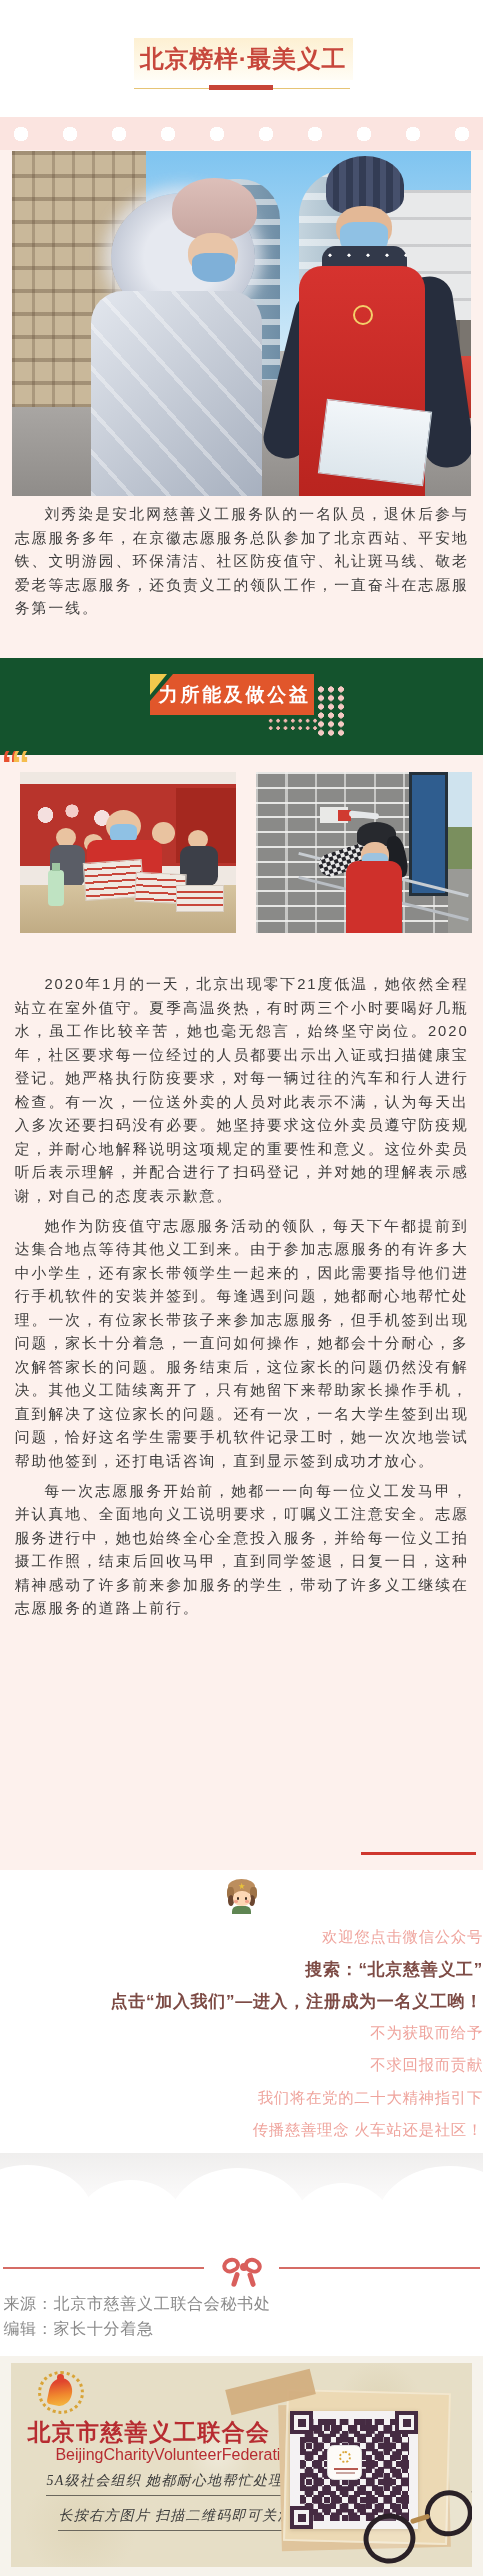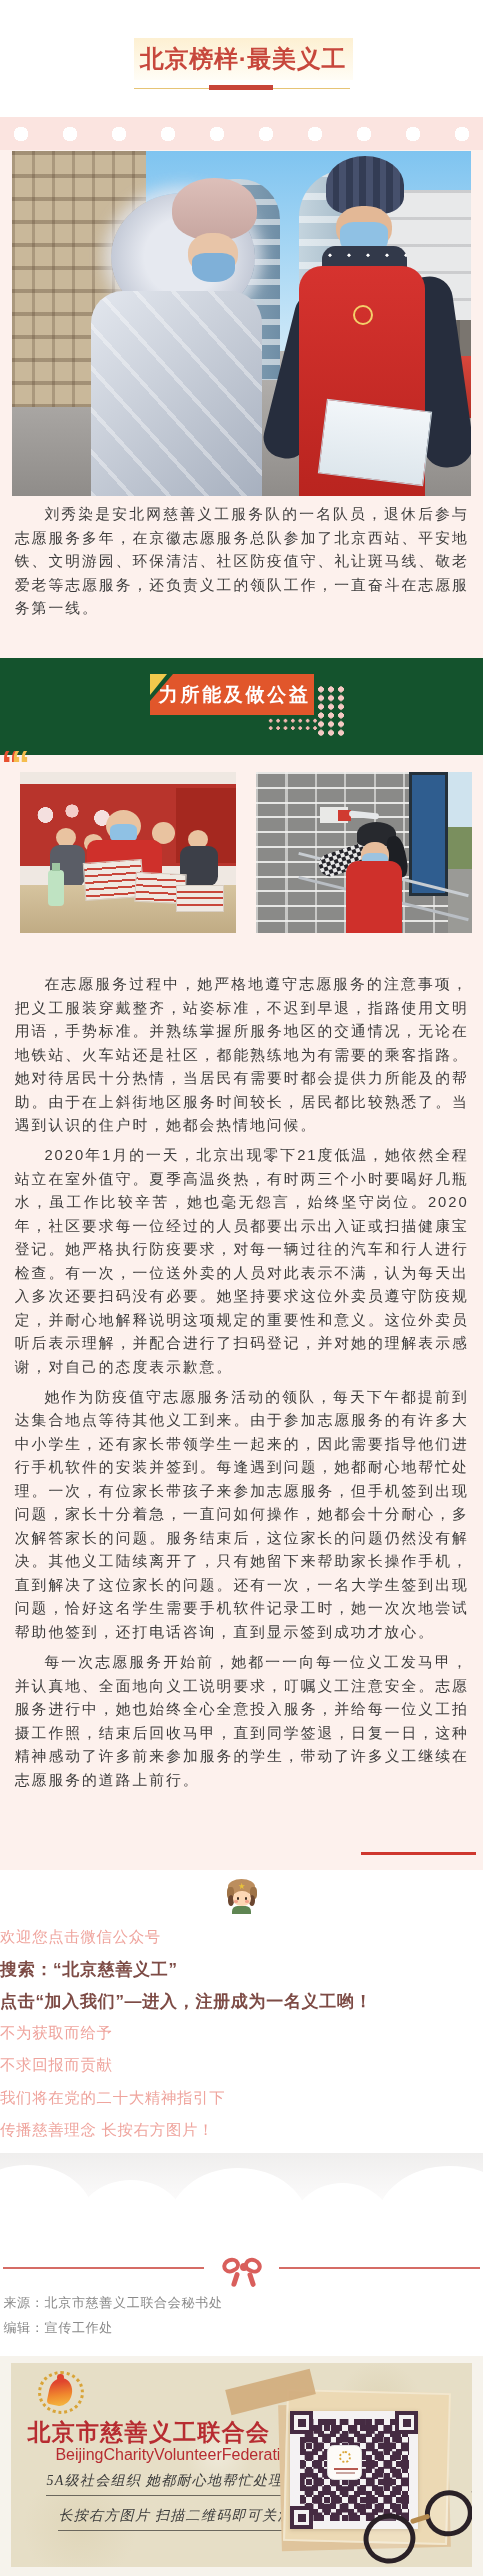--- a/index.html
+++ b/index.html
@@ -112,38 +112,38 @@
   .av-flapR{position:absolute;left:23px;top:8px;width:6.7px;height:12px;border-radius:40%;background:#9e7347;}
   .av-star{position:absolute;left:11.4px;top:3.4px;width:6.7px;height:6.7px;background:#e8c23a;clip-path:polygon(50% 0,61% 38%,98% 38%,68% 59%,79% 95%,50% 72%,21% 95%,32% 59%,2% 38%,39% 38%);}
   .av-hairL{position:absolute;left:1.3px;top:16px;width:6px;height:10.7px;border-radius:50%;background:#6b4630;}
   .av-hairR{position:absolute;left:22px;top:16px;width:6px;height:10.7px;border-radius:50%;background:#6b4630;}
   .av-face{position:absolute;left:6px;top:12px;width:17.5px;height:14.8px;border-radius:48%;background:#fcd7b4;}
   .av-eyeL{position:absolute;left:10px;top:17.5px;width:2px;height:2.7px;border-radius:50%;background:#3a2a20;}
   .av-eyeR{position:absolute;left:17.5px;top:17.5px;width:2px;height:2.7px;border-radius:50%;background:#3a2a20;}
   .av-blushL{position:absolute;left:7.4px;top:21px;width:4px;height:2.7px;border-radius:50%;background:#f2a18c;}
   .av-blushR{position:absolute;left:18px;top:21px;width:4px;height:2.7px;border-radius:50%;background:#f2a18c;}
   .av-body{position:absolute;left:5.4px;top:27px;width:19px;height:8px;border-radius:5.4px 5.4px 0 0;background:#5f8552;}
-  .cta-line{left:0;width:483px;text-align:left;white-space:nowrap;}
+  .cta-line{left:0;width:483px;text-align:right;white-space:nowrap;}
   .rose{color:#efa49d;font-size:15.4px;letter-spacing:0.7px;}
   .brown{color:#7d4b45;font-size:17px;font-weight:bold;letter-spacing:0.7px;}
 
   
   .clouds{left:0;top:2145px;width:483px;height:67px;overflow:hidden;background:linear-gradient(180deg,#efeeed 0%,#f9f8f8 55%,#ffffff 100%);}
   .cloud{position:absolute;background:#ffffff;border-radius:50%;}
   .bow-row{left:0;top:2242px;width:483px;height:40px;}
   .divider-line{top:17px;height:2px;background:#d56c65;}
   .bow{left:222px;top:2.7px;width:43px;height:35px;}
   .bow-loopL{position:absolute;left:0;top:5.4px;width:17.5px;height:14.8px;border:4px solid #d95f5c;border-radius:55% 55% 50% 50%;transform:rotate(-22deg);}
   .bow-loopR{position:absolute;left:21.5px;top:5.4px;width:17.5px;height:14.8px;border:4px solid #d95f5c;border-radius:55% 55% 50% 50%;transform:rotate(22deg);}
   .bow-knot{position:absolute;left:17.5px;top:10.7px;width:8px;height:8px;border-radius:50%;background:#d95f5c;}
   .bow-tailL{position:absolute;left:10.7px;top:19px;width:5.4px;height:14.8px;border-radius:4px;background:#d95f5c;transform:rotate(18deg);}
   .bow-tailR{position:absolute;left:27px;top:19px;width:5.4px;height:14.8px;border-radius:4px;background:#d95f5c;transform:rotate(-18deg);}
 
   
-  .credit{left:3.4px;width:470px;color:#8a8a8a;font-size:13px;letter-spacing:0.7px;}
+  .credit{left:3.4px;width:470px;color:#8a8a8a;font-size:16px;letter-spacing:0.7px;}
 
   
   .footer-outer{left:0;top:2348px;width:483px;height:228px;background:#f6f3ec;}
   .footer-card{left:11.4px;top:7.4px;width:461px;height:204px;overflow:hidden;background:
      radial-gradient(circle 60px at 80% 20%,rgba(200,185,140,.25),transparent 70%),
      radial-gradient(circle 81px at 15% 80%,rgba(200,185,140,.22),transparent 70%),
      radial-gradient(circle 47px at 45% 45%,rgba(255,255,255,.35),transparent 70%),#e6dec6;}
   .logo-wreath{left:27px;top:8px;width:46px;height:43px;border-radius:50%;border:3.4px dotted #d9a437;}
   .logo-flame{left:38px;top:14.8px;width:23px;height:28px;border-radius:50% 50% 50% 4px;transform:rotate(12deg);background:linear-gradient(160deg,#e0452e 20%,#f08a2e 60%,#f6c544 100%);}
   .logo-dotTop{left:46px;top:10.7px;width:6.7px;height:6.7px;border-radius:50%;background:#e0452e;}
@@ -256,21 +256,20 @@
       <div class="abs p3-rail2"></div>
       <div class="abs p3-arm"></div>
       <div class="abs p3-cap"></div>
       <div class="abs p3-hair"></div>
       <div class="abs p3-face"></div>
       <div class="abs p3-mask"></div>
       <div class="abs p3-vest"></div>
     </div>
 
     <div class="abs article">
-      <p class="para">在志愿服务过程中，她严格地遵守志愿服务的注意事项，把义工服装穿戴整齐，站姿标准，不迟到早退，指路使用文明用语，手势标准。并熟练掌握所服务地区的交通情况，无论在地铁站、火车站还是社区，都能熟练地为有需要的乘客指路。她对待居民十分热情，当居民有需要时都会提供力所能及的帮助。由于在上斜街地区服务时间较长，居民都比较熟悉了。当遇到认识的住户时，她都会热情地问候。</p>
       <p class="para">2020年1月的一天，北京出现零下21度低温，她依然全程站立在室外值守。夏季高温炎热，有时两三个小时要喝好几瓶水，虽工作比较辛苦，她也毫无怨言，始终坚守岗位。2020年，社区要求每一位经过的人员都要出示出入证或扫描健康宝登记。她严格执行防疫要求，对每一辆过往的汽车和行人进行检查。有一次，一位送外卖的人员对此表示不满，认为每天出入多次还要扫码没有必要。她坚持要求这位外卖员遵守防疫规定，并耐心地解释说明这项规定的重要性和意义。这位外卖员听后表示理解，并配合进行了扫码登记，并对她的理解表示感谢，对自己的态度表示歉意。</p>
       <p class="para">她作为防疫值守志愿服务活动的领队，每天下午都提前到达集合地点等待其他义工到来。由于参加志愿服务的有许多大中小学生，还有家长带领学生一起来的，因此需要指导他们进行手机软件的安装并签到。每逢遇到问题，她都耐心地帮忙处理。一次，有位家长带孩子来参加志愿服务，但手机签到出现问题，家长十分着急，一直问如何操作，她都会十分耐心，多次解答家长的问题。服务结束后，这位家长的问题仍然没有解决。其他义工陆续离开了，只有她留下来帮助家长操作手机，直到解决了这位家长的问题。还有一次，一名大学生签到出现问题，恰好这名学生需要手机软件记录工时，她一次次地尝试帮助他签到，还打电话咨询，直到显示签到成功才放心。</p>
       <p class="para">每一次志愿服务开始前，她都一一向每一位义工发马甲，并认真地、全面地向义工说明要求，叮嘱义工注意安全。志愿服务进行中，她也始终全心全意投入服务，并给每一位义工拍摄工作照，结束后回收马甲，直到同学签退，日复一日，这种精神感动了许多前来参加服务的学生，带动了许多义工继续在志愿服务的道路上前行。</p>
     </div>
     <div class="abs red-rule"></div>
   </div>
 
   <div class="abs cta">
     <div class="abs avatar">
       <div class="av-hat"></div>
@@ -285,21 +284,21 @@
       <div class="av-blushL"></div>
       <div class="av-blushR"></div>
       <div class="av-body"></div>
     </div>
     <div class="abs cta-line rose" style="top:57px">欢迎您点击微信公众号</div>
     <div class="abs cta-line brown" style="top:88px">搜索：“北京慈善义工”</div>
     <div class="abs cta-line brown" style="top:120px">点击“加入我们”—进入，注册成为一名义工哟！</div>
     <div class="abs cta-line rose" style="top:153px">不为获取而给予</div>
     <div class="abs cta-line rose" style="top:185px">不求回报而贡献</div>
     <div class="abs cta-line rose" style="top:218px">我们将在党的二十大精神指引下</div>
-    <div class="abs cta-line rose" style="top:250px">传播慈善理念 长按右方图片！</div>
+    <div class="abs cta-line rose" style="top:250px">传播慈善理念 火车站还是社区！</div>
   </div>
 
   <div class="abs clouds">
     <div class="cloud" style="left:-40px;top:12px;width:134px;height:107px;"></div>
     <div class="cloud" style="left:74px;top:27px;width:114px;height:101px;"></div>
     <div class="cloud" style="left:168px;top:14.8px;width:141px;height:114px;"></div>
     <div class="cloud" style="left:289px;top:29.5px;width:107px;height:101px;"></div>
     <div class="cloud" style="left:376px;top:13.4px;width:148px;height:114px;"></div>
   </div>
 
@@ -309,21 +308,21 @@
     <div class="abs bow">
       <div class="bow-loopL"></div>
       <div class="bow-loopR"></div>
       <div class="bow-knot"></div>
       <div class="bow-tailL"></div>
       <div class="bow-tailR"></div>
     </div>
   </div>
 
   <div class="abs credit" style="top:2286px">来源：北京市慈善义工联合会秘书处</div>
-  <div class="abs credit" style="top:2311px">编辑：宣传工作处</div>
+  <div class="abs credit" style="top:2311px">编辑：家长十分着急</div>
 
   <div class="abs footer-outer">
     <div class="abs footer-card">
       <div class="abs logo-wreath"></div>
       <div class="abs logo-flame"></div>
       <div class="abs logo-dotTop"></div>
       <div class="abs org-cn">北京市慈善义工联合会</div>
       <div class="abs org-en">BeijingCharityVolunteerFederation</div>
       <div class="abs hand-line hand1">5A级社会组织 她都耐心地帮忙处理</div>
       <div class="abs hand-line hand2">长按右方图片 扫描二维码即可关注</div>

